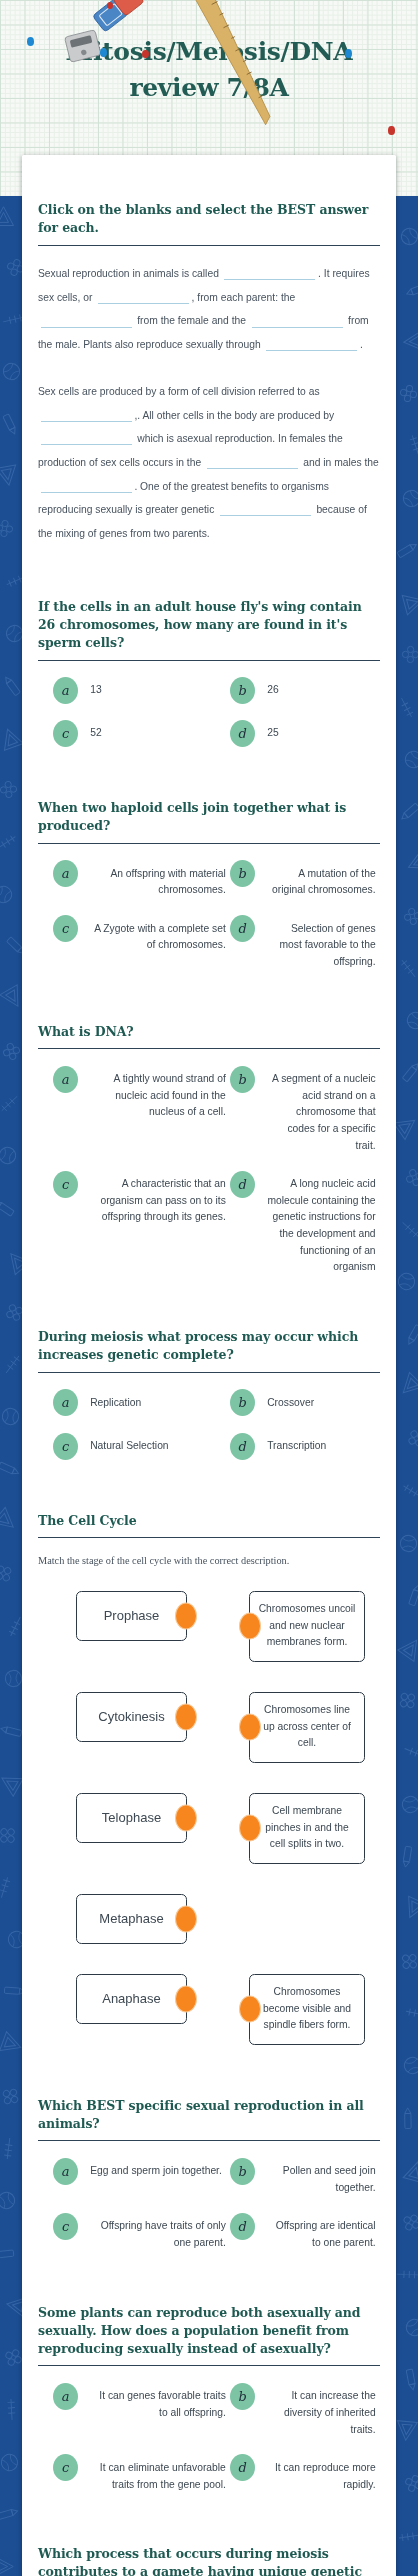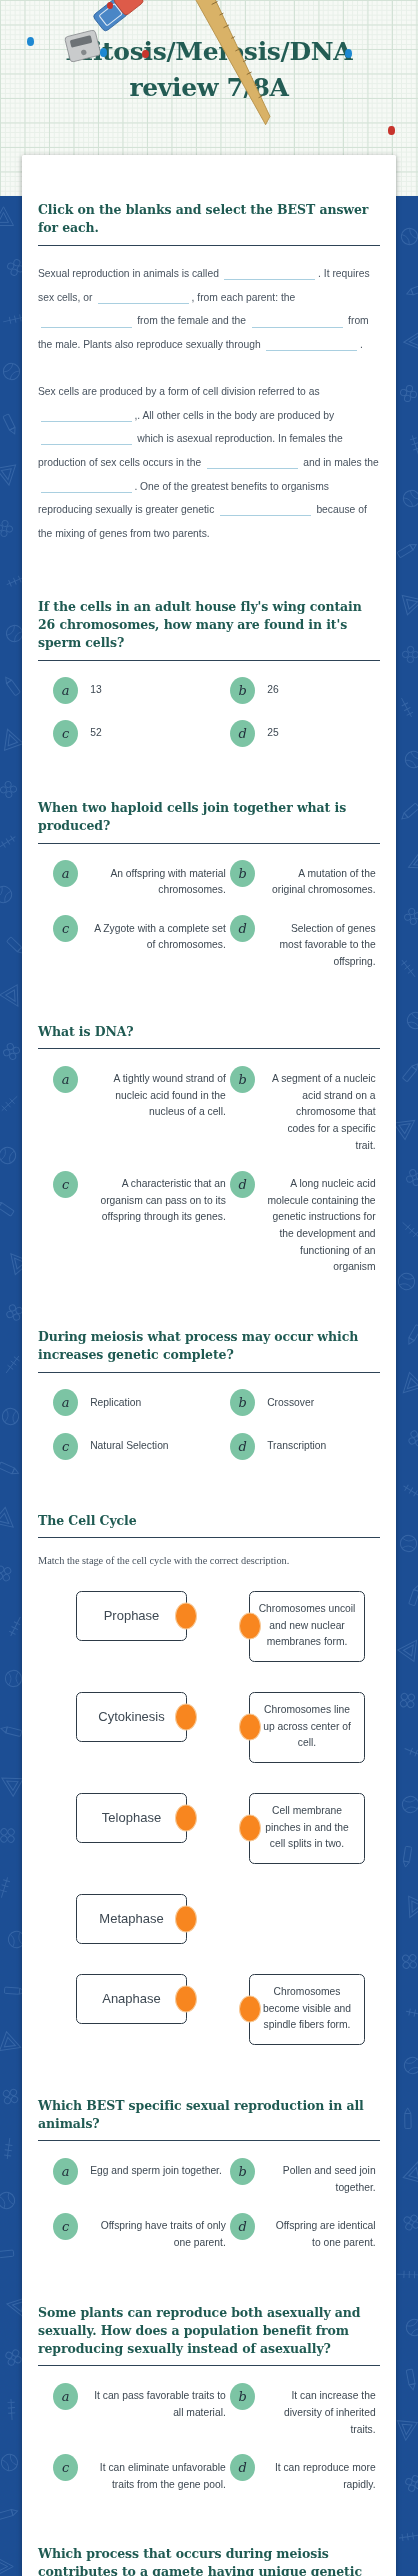--- a/index.html
+++ b/index.html
@@ -622,21 +622,21 @@
               <span class="option-text">Offspring are identical to one parent.</span>
             </div>
           </div>
         </section>
         <section class="section">
           <h2 class="section-heading">Some plants can reproduce both asexually and sexually. How does a population benefit from reproducing sexually instead of asexually?</h2>
           <hr class="divider">
           <div class="options">
             <div class="option">
               <span class="badge">a</span>
-              <span class="option-text">It can pass favorable traits to all material.</span>
+              <span class="option-text">It can genes favorable traits to all offspring.</span>
             </div>
             <div class="option">
               <span class="badge">b</span>
               <span class="option-text">It can increase the diversity of inherited traits.</span>
             </div>
             <div class="option">
               <span class="badge">c</span>
               <span class="option-text">It can eliminate unfavorable traits from the gene pool.</span>
             </div>
             <div class="option">

